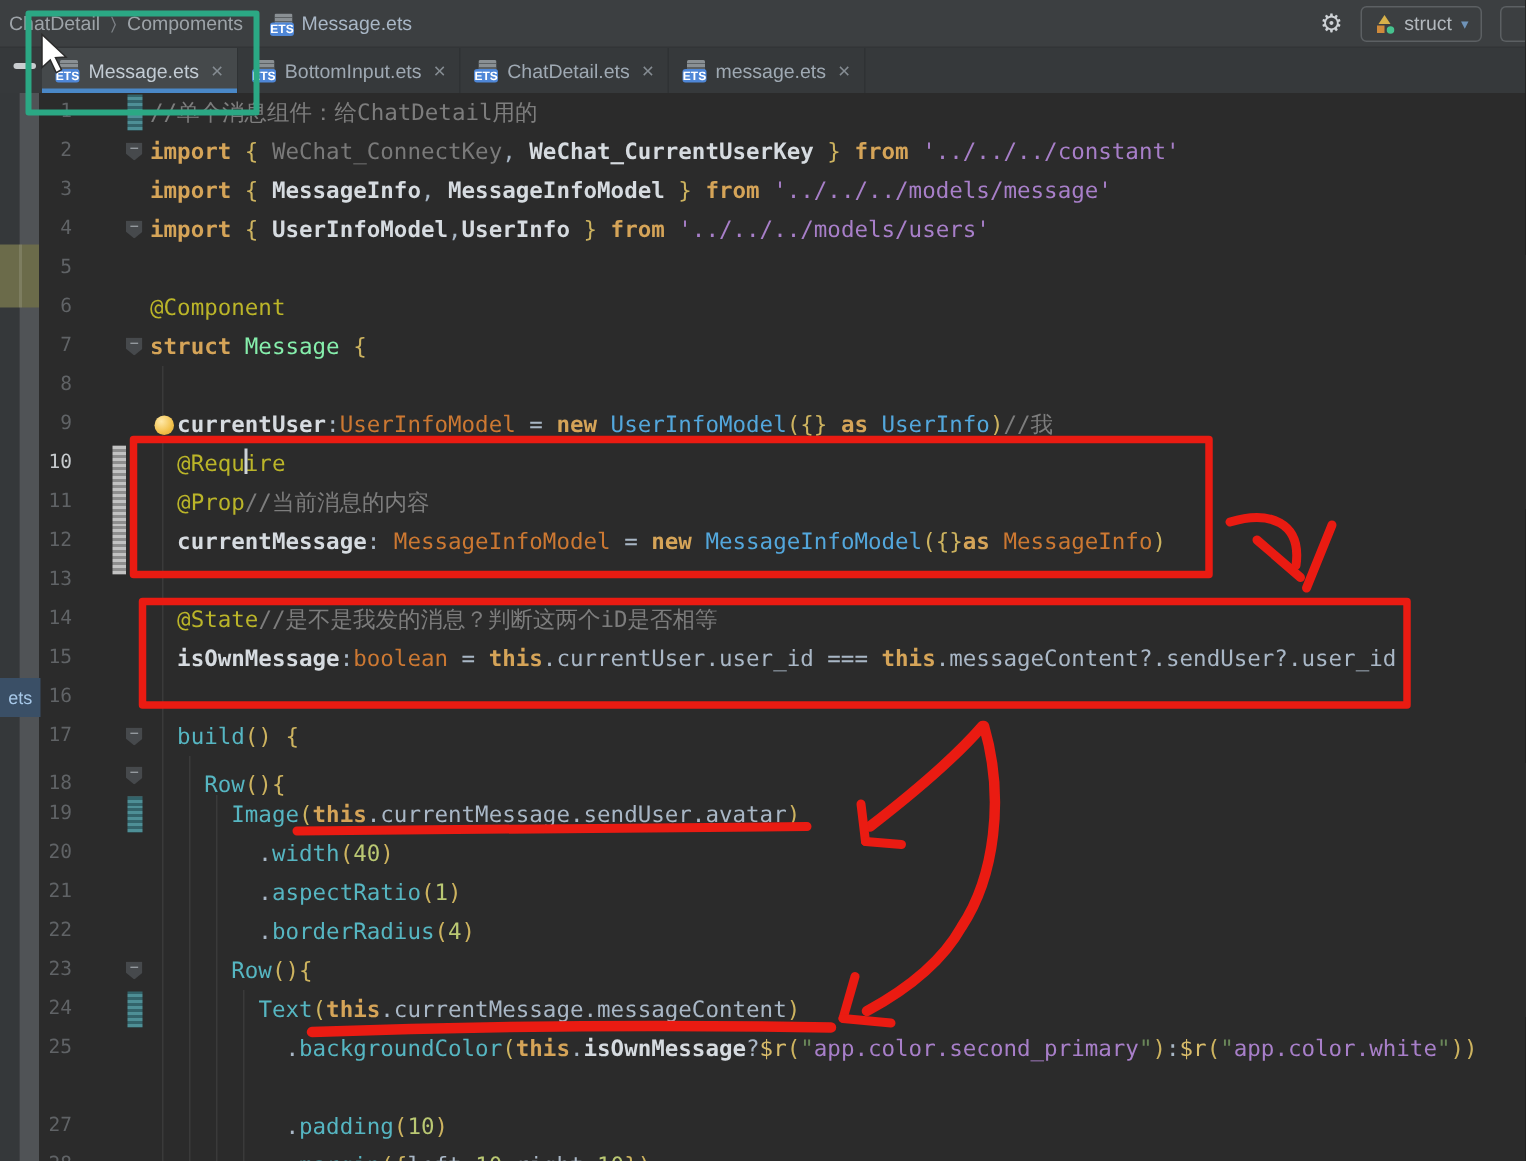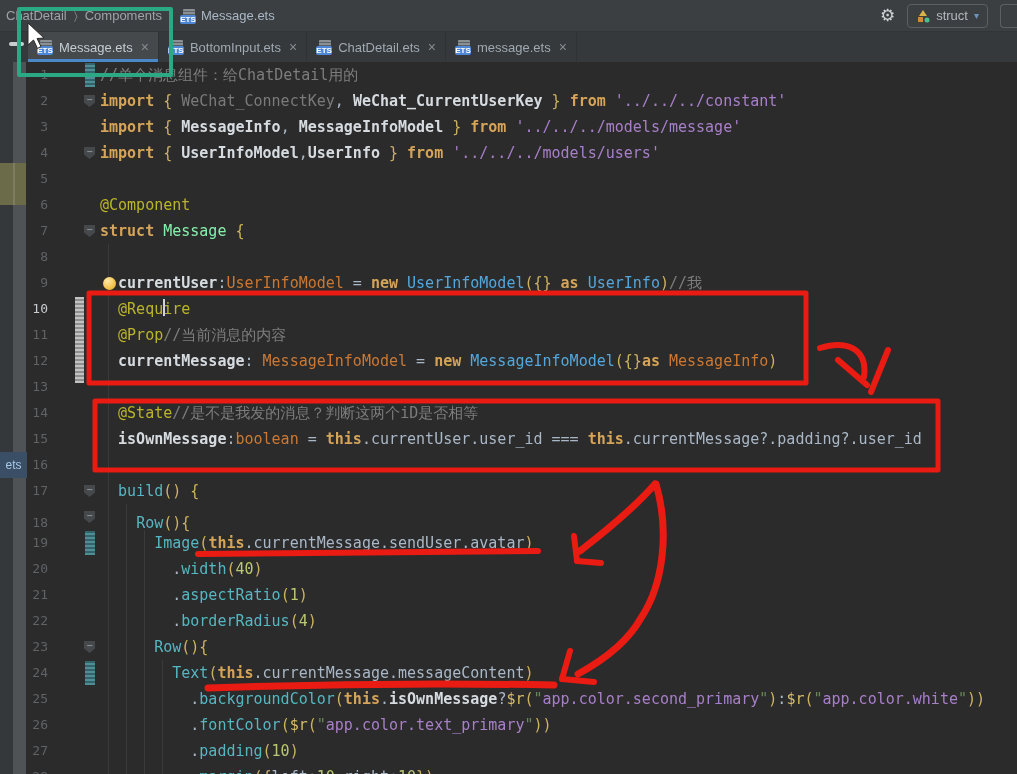--- a/index.html
+++ b/index.html
@@ -220,21 +220,21 @@
         <div class="line" style="top: 312px;">
           <span class="ln">13</span>
           <pre class="code"></pre>
         </div>
         <div class="line" style="top: 338px;">
           <span class="ln">14</span>
           <pre class="code"><span class="w">  </span><span class="d">@State</span><span class="c">//是不是我发的消息？判断这两个iD是否相等</span></pre>
         </div>
         <div class="line" style="top: 364px;">
           <span class="ln">15</span>
-          <pre class="code"><span class="w">  </span><span class="wb">isOwnMessage</span><span class="w">:</span><span class="t">boolean</span><span class="w"> = </span><span class="k">this</span><span class="w">.currentUser.user_id === </span><span class="k">this</span><span class="w">.currentMessage?.padding?.user_id</span></pre>
+          <pre class="code"><span class="w">  </span><span class="wb">isOwnMessage</span><span class="w">:</span><span class="t">boolean</span><span class="w"> = </span><span class="k">this</span><span class="w">.currentUser.user_id === </span><span class="k">this</span><span class="w">.messageContent?.sendUser?.user_id</span></pre>
         </div>
         <div class="line" style="top: 390px;">
           <span class="ln">16</span>
           <pre class="code"></pre>
         </div>
         <div class="line" style="top: 416px;">
           <span class="ln">17</span>
           <pre class="code"><span class="w">  </span><span class="fn">build</span><span class="p">()</span><span class="w"> </span><span class="p">{</span></pre>
         </div>
         <div class="line" style="top: 448px;">
@@ -261,24 +261,20 @@
           <span class="ln">23</span>
           <pre class="code"><span class="w">      </span><span class="fn">Row</span><span class="p">(){</span></pre>
         </div>
         <div class="line" style="top: 598px;">
           <span class="ln">24</span>
           <pre class="code"><span class="w">        </span><span class="fn">Text</span><span class="p">(</span><span class="k">this</span><span class="w">.currentMessage.messageContent</span><span class="p">)</span></pre>
         </div>
         <div class="line" style="top: 624px;">
           <span class="ln">25</span>
           <pre class="code"><span class="w">          .</span><span class="fn">backgroundColor</span><span class="p">(</span><span class="k">this</span><span class="w">.</span><span class="wb">isOwnMessage</span><span class="w">?</span><span class="fr">$r</span><span class="p">(</span><span class="sq">"</span><span class="s">app.color.second_primary</span><span class="sq">"</span><span class="p">)</span><span class="w">:</span><span class="fr">$r</span><span class="p">(</span><span class="sq">"</span><span class="s">app.color.white</span><span class="sq">"</span><span class="p">))</span></pre>
-        </div>
-        <div class="line" style="top: 650px;">
-          <span class="ln">26</span>
-          <pre class="code"><span class="w">          .</span><span class="fn">fontColor</span><span class="p">(</span><span class="fr">$r</span><span class="p">(</span><span class="sq">"</span><span class="s">app.color.text_primary</span><span class="sq">"</span><span class="p">))</span></pre>
         </div>
         <div class="line" style="top: 676px;">
           <span class="ln">27</span>
           <pre class="code"><span class="w">          .</span><span class="fn">padding</span><span class="p">(</span><span class="n">10</span><span class="p">)</span></pre>
         </div>
         <div class="line" style="top: 702px;">
           <span class="ln">28</span>
           <pre class="code"><span class="w">          .</span><span class="fn">margin</span><span class="p">({</span><span class="w">left:</span><span class="n">10</span><span class="w">,right:</span><span class="n">10</span><span class="p">})</span></pre>
         </div>
         <div class="fold" style="top: 33px;">−</div>

